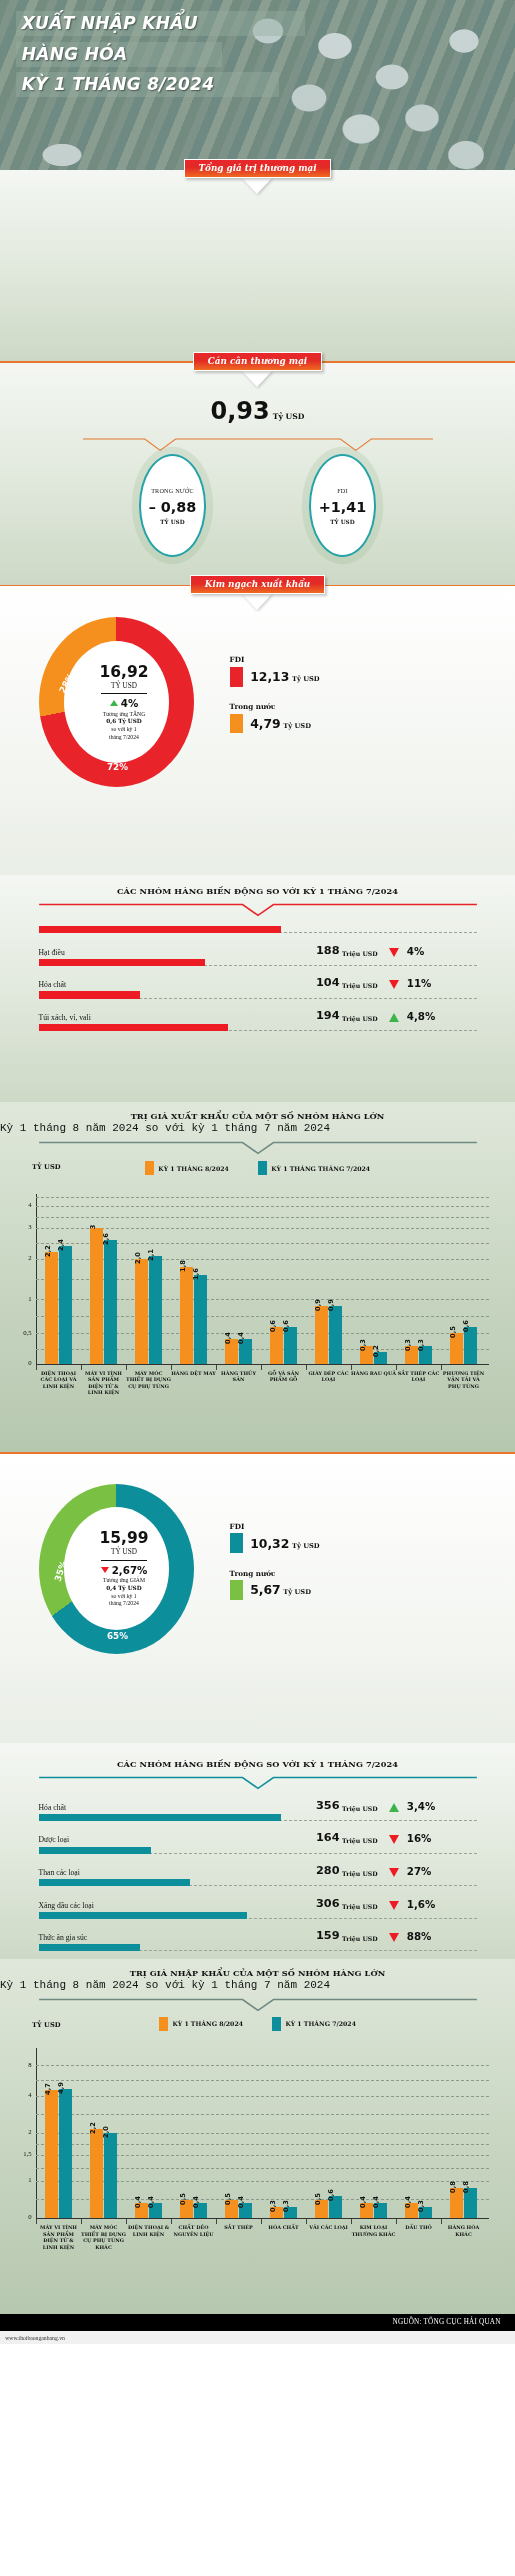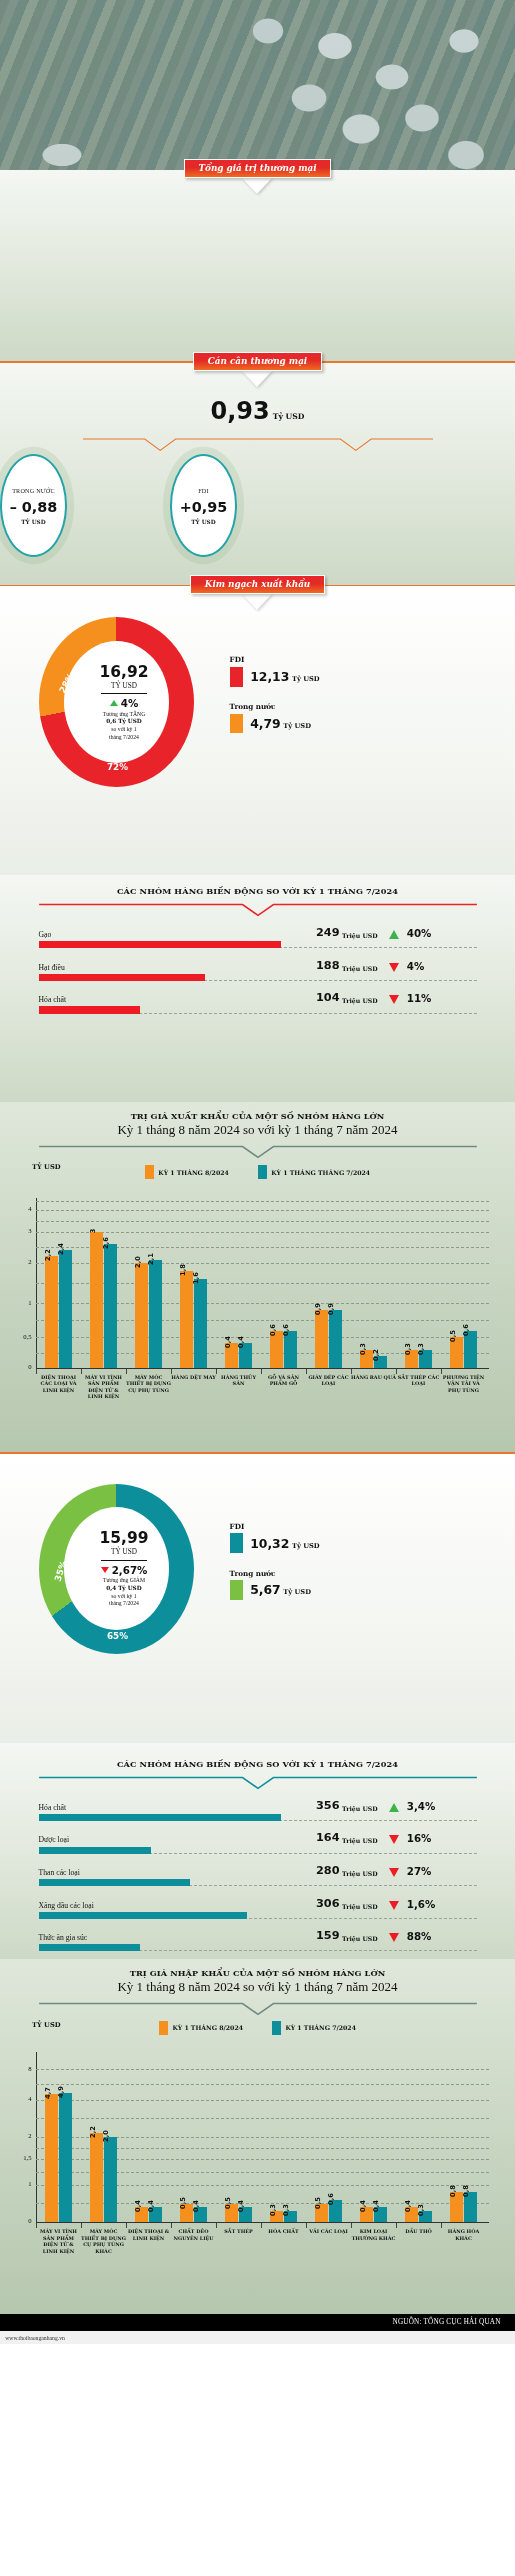--- a/index.html
+++ b/index.html
@@ -107,21 +107,21 @@
   .vdash { width:0; border-left: 1px dotted #8f9a8f; height: 37px; }
   .pct-note { text-align:left; font-family:"Liberation Serif",serif; font-size: 7.7px; color:#1a1a1a; line-height: 1.55; }
   .pct-note b { font-family:"DejaVu Serif",serif; font-size:7.2px; }
 
   
   .balance-num { text-align:center; padding-top: 34px; }
   .bal-big { font-family:"DejaVu Sans",sans-serif; font-weight:700; font-size: 24px; color:#111; }
   .bal-unit { font-family:"DejaVu Serif",serif; font-weight:700; font-size:7.7px; color:#111; margin-left:3.1px; }
   .bracket { position:relative; width: 350px; margin: 13.4px auto 0 auto; height: 13.4px; }
   .bracket svg { display:block; }
-  .ovals { display:flex; gap: 103px; margin-top: 3.1px; }
+  .ovals { display:flex; justify-content:center; gap: 103px; margin-top: 3.1px; }
   .oval {
     width: 67px; height: 103px; border-radius: 50%;
     background: #fff; border: 2.1px solid #25a3a8;
     display:flex; flex-direction:column; align-items:center; justify-content:center;
     box-shadow: 0 0 0 7.2px rgba(130,170,120,.18);
     text-align:center;
   }
   .oval-label { font-family:"Liberation Serif",serif; font-size:6.2px; color:#222; letter-spacing:0.2px; }
   .oval-val { font-family:"DejaVu Sans",sans-serif; font-weight:700; font-size:14.4px; color:#111; margin: 5.2px 0 4.1px 0; }
   .oval-unit { font-family:"DejaVu Serif",serif; font-weight:700; font-size:5.7px; color:#222; }
@@ -152,21 +152,21 @@
   .legend { margin-left: 20.6px; }
   .legend-item { margin-bottom: 15.5px; }
   .legend-name { font-family:"DejaVu Serif",serif; font-weight:700; font-size:7.2px; color:#111; margin-bottom:2.6px; }
   .legend-row { display:flex; align-items:center; gap: 7.2px; }
   .legend-swatch { width: 13.4px; height: 19.6px; }
   .legend-val { font-family:"DejaVu Sans",sans-serif; font-weight:700; font-size:12.4px; color:#111; }
   .legend-unit { font-family:"DejaVu Serif",serif; font-weight:700; font-size:6.7px; color:#111; margin-left:2.6px; }
 
   
   .sec-title { text-align:center; font-family:"DejaVu Serif",serif; font-weight:700; font-size:8.2px; color:#111; letter-spacing:0.1px; }
-  .sec-sub { text-align:center; font-family:Liberation Serif, serif; font-size:13px; color:#111; margin-top:1px; }
+  .sec-sub { font-family:Liberation Mono, monospace; font-size:11px; color:#111; margin-top:1px; }
   .divider { width: 438px; margin: 7.2px auto 0 auto; height: 15.5px; }
   .rows { width: 438px; margin: 7.2px auto 0 auto; }
   .grow { margin-bottom: 10.3px; position: relative; }
   .grow-top { display:flex; align-items:flex-end; }
   .grow-name { font-family:"Liberation Serif",serif; font-size:7.7px; color:#111; width: 268px; }
   .grow-val { font-family:"DejaVu Sans",sans-serif; font-weight:700; font-size:11.3px; color:#111; width: 33px; text-align:right; }
   .grow-unit { font-family:"DejaVu Serif",serif; font-weight:700; font-size:6.2px; color:#111; margin-left:2.6px; width: 42px; }
   .grow-arrow { width: 20.6px; display:flex; justify-content:center; }
   .grow-pct { font-family:"DejaVu Sans",sans-serif; font-weight:700; font-size:10.3px; color:#111; margin-left: 2.1px; }
   .grow-bar-line { position: relative; height: 7.2px; margin-top: 2.1px; }
@@ -210,20 +210,25 @@
   }
 </style>
 </head>
 <body>
 
 <div class="page">
 
   <div class="hero">
     <div class="hero-photo"></div>
     <div class="hero-overlay"></div>
+    <div class="hero-titles">
+      <span class="hero-line hl1">XUẤT NHẬP KHẨU</span>
+      <span class="hero-line hl2">HÀNG HÓA</span>
+      <span class="hero-line hl3">KỲ 1 THÁNG 8/2024</span>
+    </div>
   </div>
 
   <div class="band-green" style="height:191px;">
     <div class="ribbon-wrap" style="position:absolute; top:-11.3px; left:0; right:0;">
       <div class="ribbon">Tổng giá trị thương mại</div>
       <div class="ribbon-arrow"></div>
     </div>
 
   </div>
 
@@ -246,21 +251,21 @@
     </div>
 
     <div class="ovals">
       <div class="oval">
         <div class="oval-label">TRONG NƯỚC</div>
         <div class="oval-val">– 0,88</div>
         <div class="oval-unit">TỶ USD</div>
       </div>
       <div class="oval">
         <div class="oval-label">FDI</div>
-        <div class="oval-val">+0,95</div>
+        <div class="oval-val">+1,41</div>
         <div class="oval-unit">TỶ USD</div>
       </div>
     </div>
   </div>
 
   <div class="rule-orange"></div>
 
   <div class="band-white" style="height:289px;">
     <div class="ribbon-wrap" style="position:absolute; top:-11.3px; left:0; right:0;">
       <div class="ribbon">Kim ngạch xuất khẩu</div>
@@ -310,29 +315,20 @@
 
   <div class="band-green" style="height:227px; padding-top:11.3px;">
     <div class="sec-title">CÁC NHÓM HÀNG BIẾN ĐỘNG SO VỚI KỲ 1 THÁNG 7/2024</div>
     <div class="divider">
       <svg width="438" height="13.4" viewBox="0 0 850 26">
         <polyline points="0,3 395,3 425,24 455,3 850,3" fill="none" stroke="#e8232a" stroke-width="3"></polyline>
       </svg>
     </div>
     <div class="rows" id="export-groups-rows">
         <div class="grow">
-          <div class="grow-top">
-            <div class="grow-name">Gạo</div>
-            <div class="grow-val">249</div>
-            <div class="grow-unit">Triệu USD</div>
-            <div class="grow-arrow">
-              <div class="tri-up"></div>
-            </div>
-            <div class="grow-pct">40%</div>
-          </div>
           <div class="grow-bar-line">
             <div class="grow-dots"></div>
             <div class="grow-bar" style="background: rgb(237, 28, 36); width: 242px;"></div>
           </div>
         </div>
         <div class="grow">
           <div class="grow-top">
             <div class="grow-name">Hạt điều</div>
             <div class="grow-val">188</div>
             <div class="grow-unit">Triệu USD</div>
@@ -352,20 +348,35 @@
             <div class="grow-val">104</div>
             <div class="grow-unit">Triệu USD</div>
             <div class="grow-arrow">
               <div class="tri-down"></div>
             </div>
             <div class="grow-pct">11%</div>
           </div>
           <div class="grow-bar-line">
             <div class="grow-dots"></div>
             <div class="grow-bar" style="background: rgb(237, 28, 36); width: 101px;"></div>
+          </div>
+        </div>
+        <div class="grow">
+          <div class="grow-top">
+            <div class="grow-name">Túi xách, ví, vali</div>
+            <div class="grow-val">194</div>
+            <div class="grow-unit">Triệu USD</div>
+            <div class="grow-arrow">
+              <div class="tri-up"></div>
+            </div>
+            <div class="grow-pct">4,8%</div>
+          </div>
+          <div class="grow-bar-line">
+            <div class="grow-dots"></div>
+            <div class="grow-bar" style="background: rgb(237, 28, 36); width: 189px;"></div>
           </div>
         </div>
       </div>
   </div>
 
   <div class="band-sage" style="height:350px; padding-top:9.3px;">
     <div class="sec-title">TRỊ GIÁ XUẤT KHẨU CỦA MỘT SỐ NHÓM HÀNG LỚN</div>
     <div class="sec-sub">Kỳ 1 tháng 8 năm 2024 so với kỳ 1 tháng 7 năm 2024</div>
     <div class="divider">
       <svg width="438" height="13.4" viewBox="0 0 850 26">

